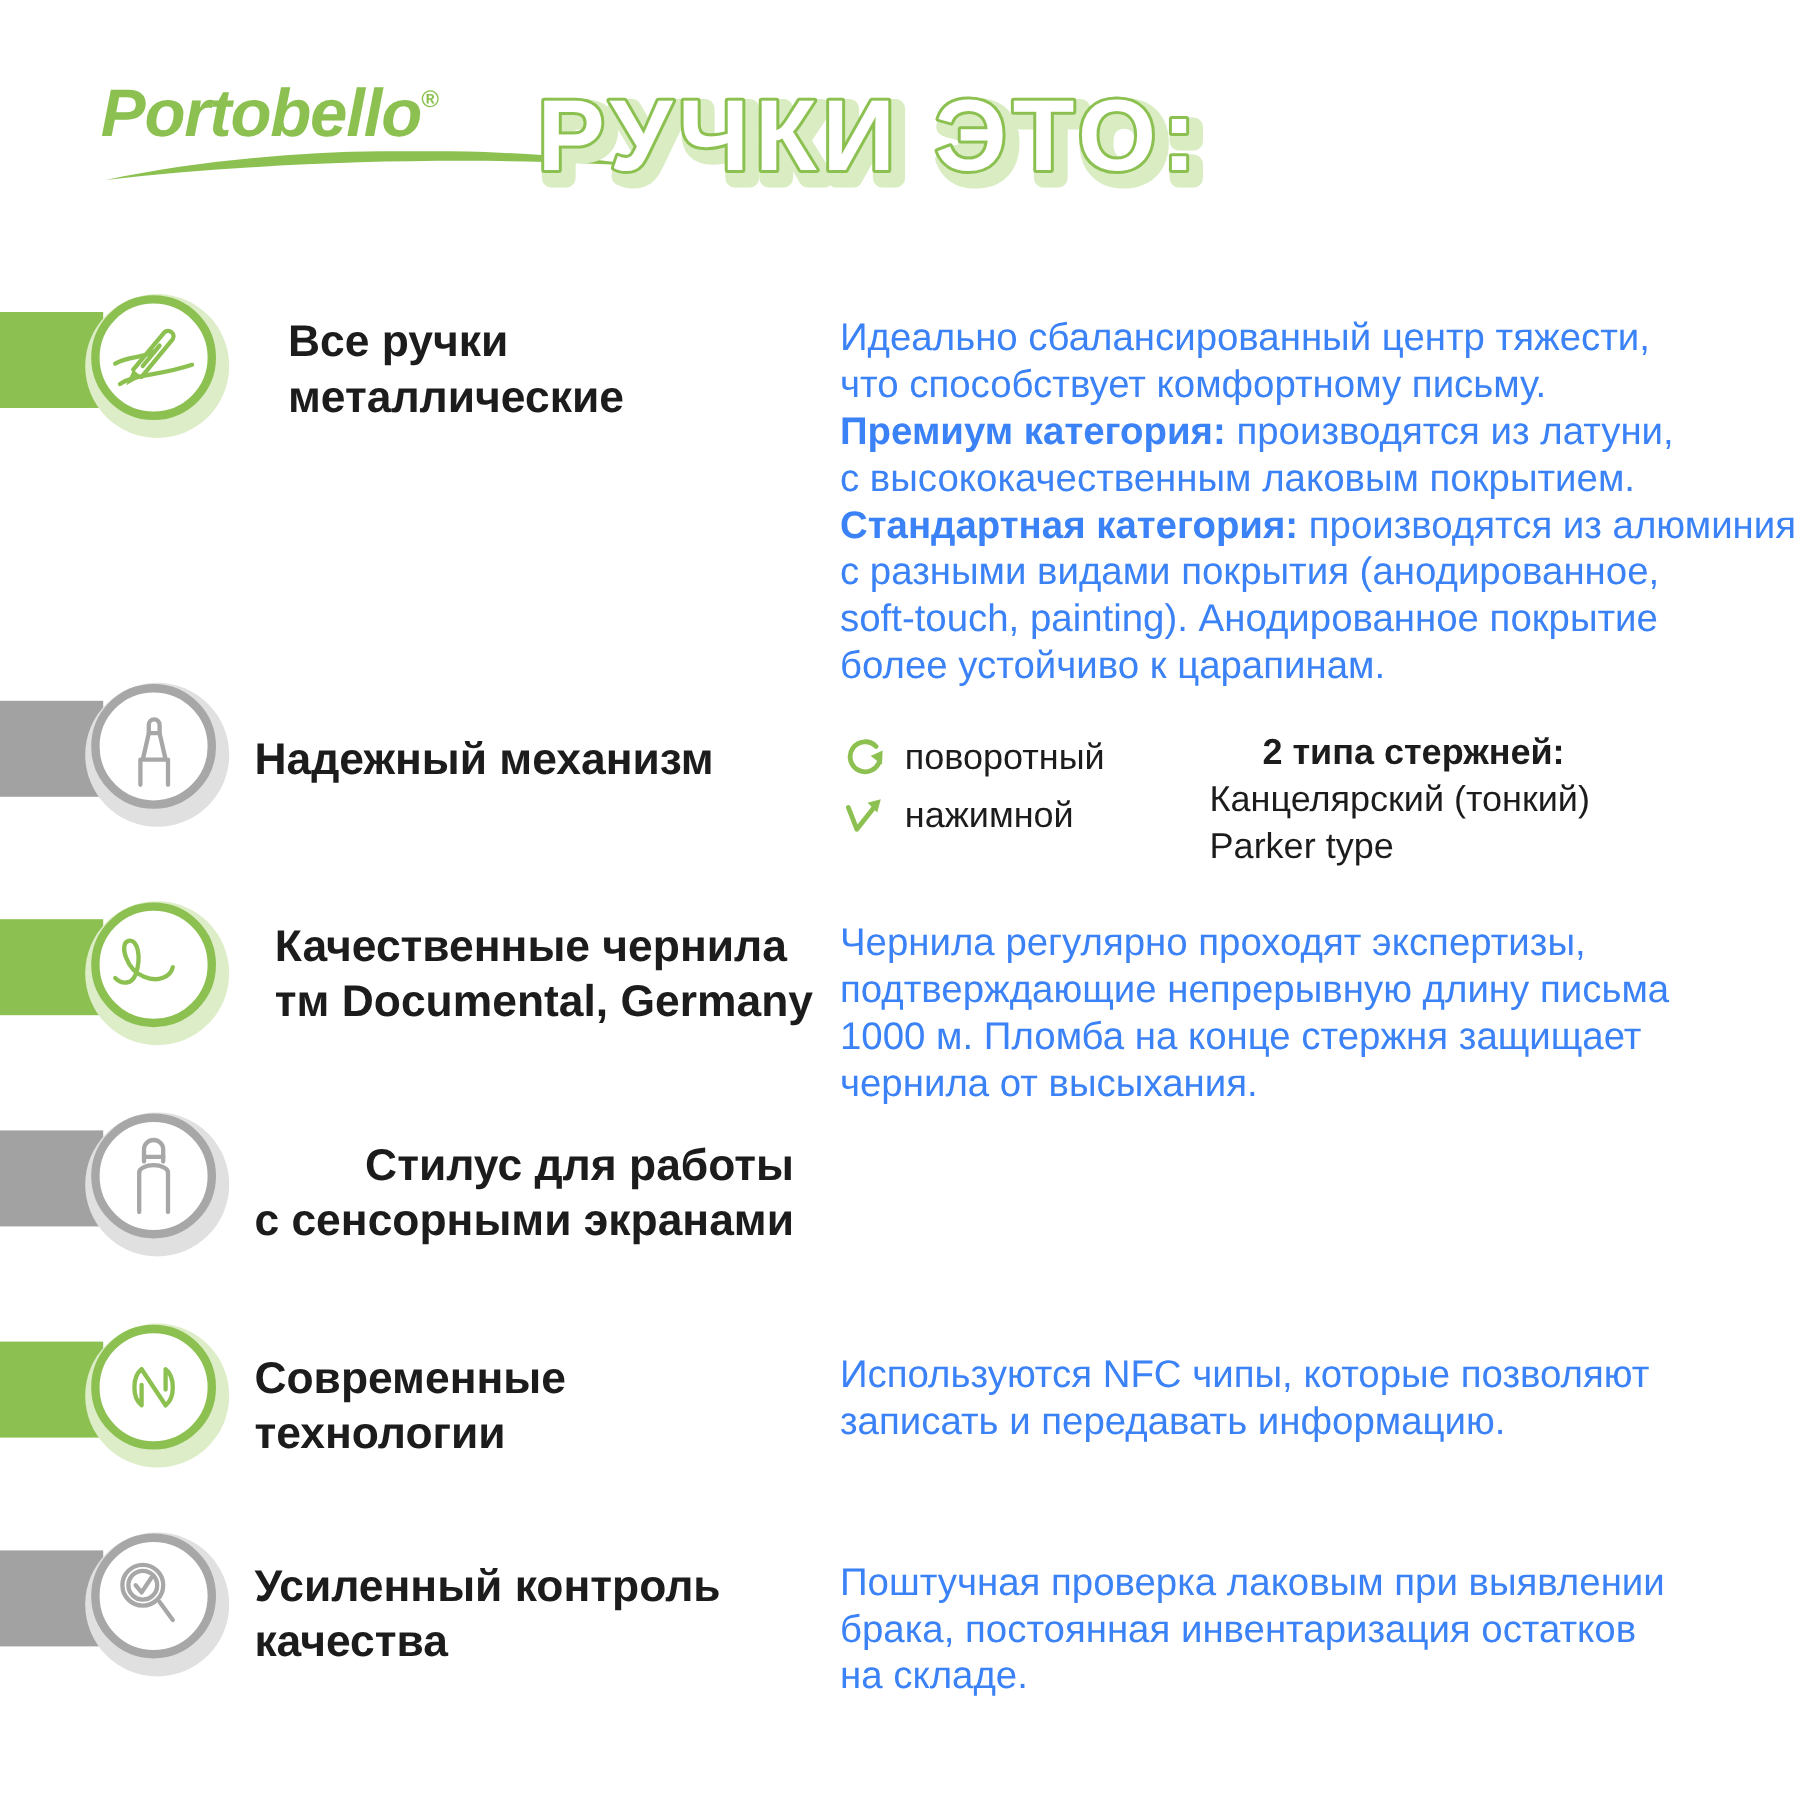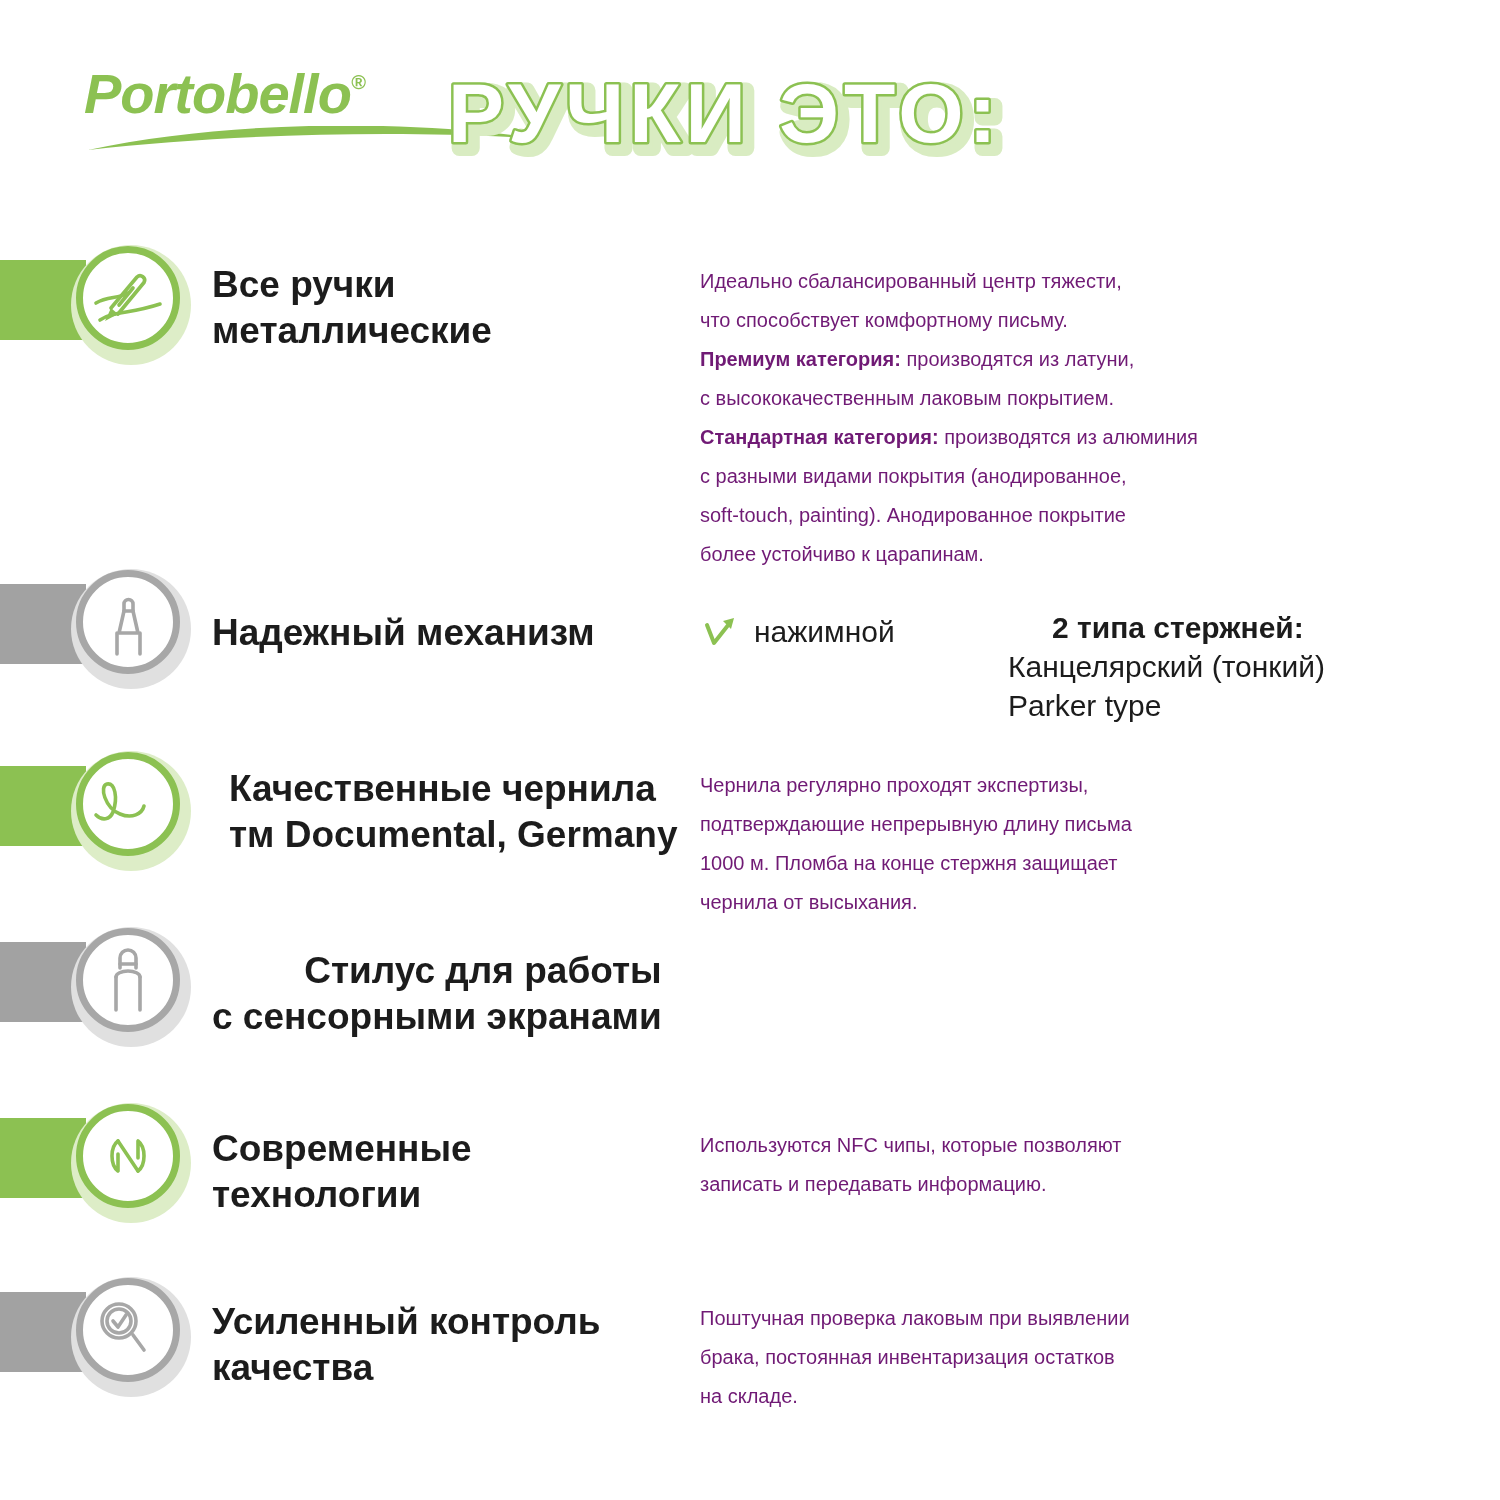--- a/index.html
+++ b/index.html
@@ -35,21 +35,21 @@
   .badge.green .ring{border-color:#8CC152;}
   .badge.gray .ring{border-color:#A7A7A7;}
   .badge svg.glyph{position:absolute;left:26px;top:24px;}
   .badge.green svg.glyph{color:#8CC152;}
   .badge.gray svg.glyph{color:#A7A7A7;}
   .glyph *{fill:none;stroke:currentColor;stroke-width:3.6;stroke-linecap:round;stroke-linejoin:round;}
   .glyph .fill{fill:currentColor;stroke:none;}
 
   
   .h{position:absolute;left:212px;font-size:37px;font-weight:bold;line-height:46px;white-space:nowrap;color:#1c1c1c;}
-  .desc{position:absolute;left:700px;font-size:20px;line-height:39px;white-space:nowrap;color:#701a75;}
+  .desc{position:absolute;left:700px;font-size:32px;line-height:39px;white-space:nowrap;color:#3b82f6;}
   .desc .b{font-weight:bold;}
   .mech{position:absolute;left:700px;width:300px;}
   .mech-row{display:flex;align-items:center;gap:16px;height:48px;font-size:30px;white-space:nowrap;}
   .refills{position:absolute;left:1008px;font-size:30px;line-height:39px;white-space:nowrap;}
   .refills .b{font-weight:bold;margin-left:44px;}
 </style>
 </head>
 <body>
 
 <div class="canvas">
@@ -71,21 +71,21 @@
     <div class="halo"></div>
     <div class="ring"></div>
     <svg class="glyph" width="72" height="72" viewBox="0 0 72 72">
       <path d="M19,46 L45,15 a4.5,4.5 0 0 1 7,5.5 L26,52"></path>
       <path class="fill" d="M19,46 L13,59 L26,52 Z"></path>
       <path d="M27,43 L41,26"></path>
       <path d="M4,41 C16,34 26,37 36,31"></path>
       <path d="M8,58 C22,49 38,52 68,42"></path>
     </svg>
   </div>
-  <div class="h" style="top:262px;">
+  <div class="h" style="top:262px;margin-left:28px;">
     <div>Все ручки</div>
     <div>металлические</div>
   </div>
   <div class="desc" style="top:262px;">
     <div>Идеально сбалансированный центр тяжести,</div>
     <div>что способствует комфортному письму.</div>
     <div><span class="b">Премиум категория:</span><span> производятся из латуни,</span></div>
     <div>с высококачественным лаковым покрытием.</div>
     <div><span class="b">Стандартная категория:</span><span> производятся из алюминия</span></div>
     <div>с разными видами покрытия (анодированное,</div>
@@ -102,20 +102,27 @@
       <path d="M32,25 L27,47 M41,25 L46,47 M27,47 L46,47"></path>
       <path d="M25,47 L25,68 M48,47 L48,68"></path>
     </svg>
   </div>
   <div class="h" style="top:610px;">
     <div>Надежный механизм</div>
   </div>
   <div class="mech" style="top:608px;">
     <div class="mech-row">
       <svg width="38" height="38" viewBox="0 0 38 38">
+        <path d="M30,9 A12.5,12.5 0 1 0 33,21" fill="none" stroke="#8CC152" stroke-width="4" stroke-linecap="round"></path>
+        <path d="M25.5,17 L35,24 L35.5,12.5 Z" fill="#8CC152"></path>
+      </svg>
+      <span>поворотный</span>
+    </div>
+    <div class="mech-row">
+      <svg width="38" height="38" viewBox="0 0 38 38">
         <path d="M7,12 L14,30 L29,11" fill="none" stroke="#8CC152" stroke-width="4" stroke-linecap="round" stroke-linejoin="round"></path>
         <path d="M23,8 L34,5 L31,16 Z" fill="#8CC152"></path>
       </svg>
       <span>нажимной</span>
     </div>
   </div>
   <div class="refills" style="top:608px;">
     <div class="b">2 типа стержней:</div>
     <div>Канцелярский (тонкий)</div>
     <div>Parker type</div>

